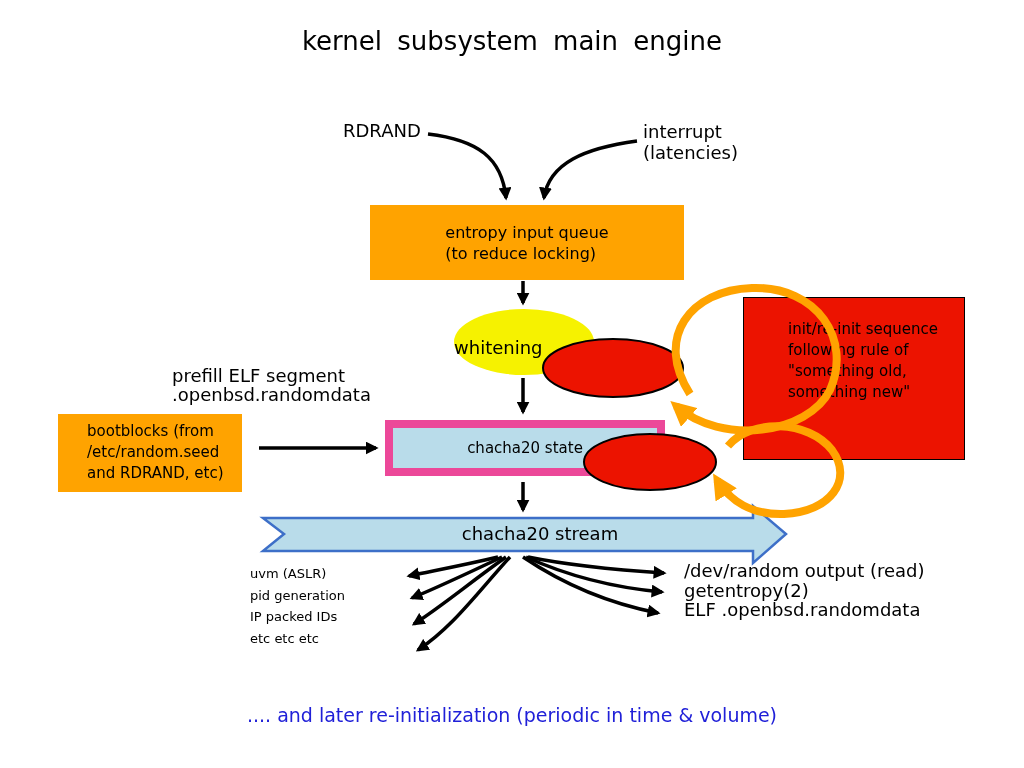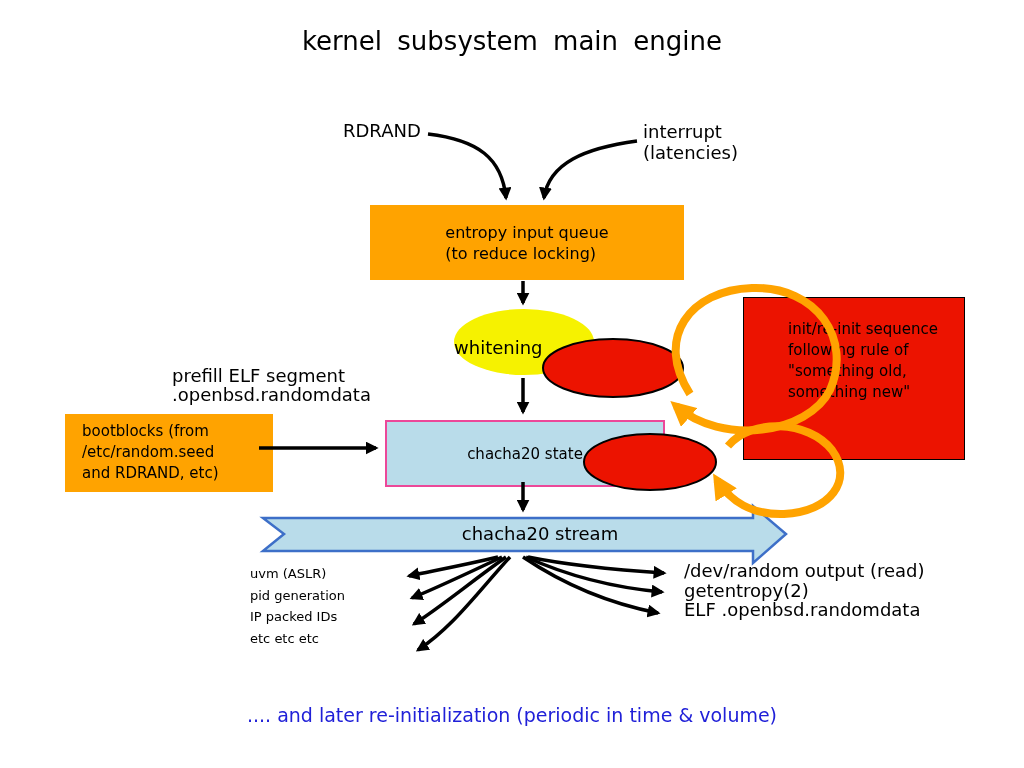--- a/index.html
+++ b/index.html
@@ -9,26 +9,26 @@
     font-family:"DejaVu Sans", sans-serif;
   }
   .abs{position:absolute}
   .label{font-size:18px;line-height:20px;white-space:pre-line;z-index:1}
   .over{z-index:3}
   .box{box-sizing:border-box;z-index:1;font-size:15px;white-space:pre-line}
   #title{left:0;top:26px;width:1024px;text-align:center;font-size:26px;font-weight:normal;word-spacing:7px;z-index:1}
   #footer{left:0;top:704px;width:1024px;text-align:center;font-size:19px;color:var(--footer_blue);z-index:1}
   #entropy-box{left:370px;top:205px;width:314px;height:75px;background:var(--orange);
     display:flex;align-items:center;justify-content:center;text-align:left;font-size:16px;line-height:21px}
-  #bootblocks-box{left:65px;top:414px;width:208px;height:78px;background:var(--orange);
-    padding:7px 4px 0 17px;line-height:21px}
+  #bootblocks-box{left:58px;top:414px;width:184px;height:78px;background:var(--orange);
+    padding:7px 4px 0 29px;line-height:21px}
   #init-box{left:743px;top:297px;width:222px;height:163px;background:var(--red);
     border:1px solid #000;padding:21px 0 0 44px;line-height:21px}
-  #state-box{left:385px;top:420px;width:280px;height:67px;background:var(--lightblue);
-    border:2px solid #ec4899;display:flex;align-items:center;justify-content:center}
+  #state-box{left:385px;top:420px;width:280px;height:56px;background:var(--lightblue);
+    border:8px solid #ec4899;display:flex;align-items:center;justify-content:center}
   #whitening-label{left:454px;top:338px;width:140px;text-align:left}
   #stream-label{left:300px;top:524px;width:480px;text-align:center}
   #prefill-label{left:172px;top:366px;line-height:19px}
   #rdrand-label{left:343px;top:121px}
   #interrupt-label{left:643px;top:121px;line-height:21px}
   #left-outputs{left:250px;top:563px;font-size:13px;line-height:21.5px}
   #right-outputs{left:684px;top:561px;line-height:19.5px}
   #arrow-layer{left:0;top:0;z-index:2;pointer-events:none}
   .stroke-black{stroke:#000;fill:none}
   .stroke-orange{stroke:var(--orange);fill:none}

